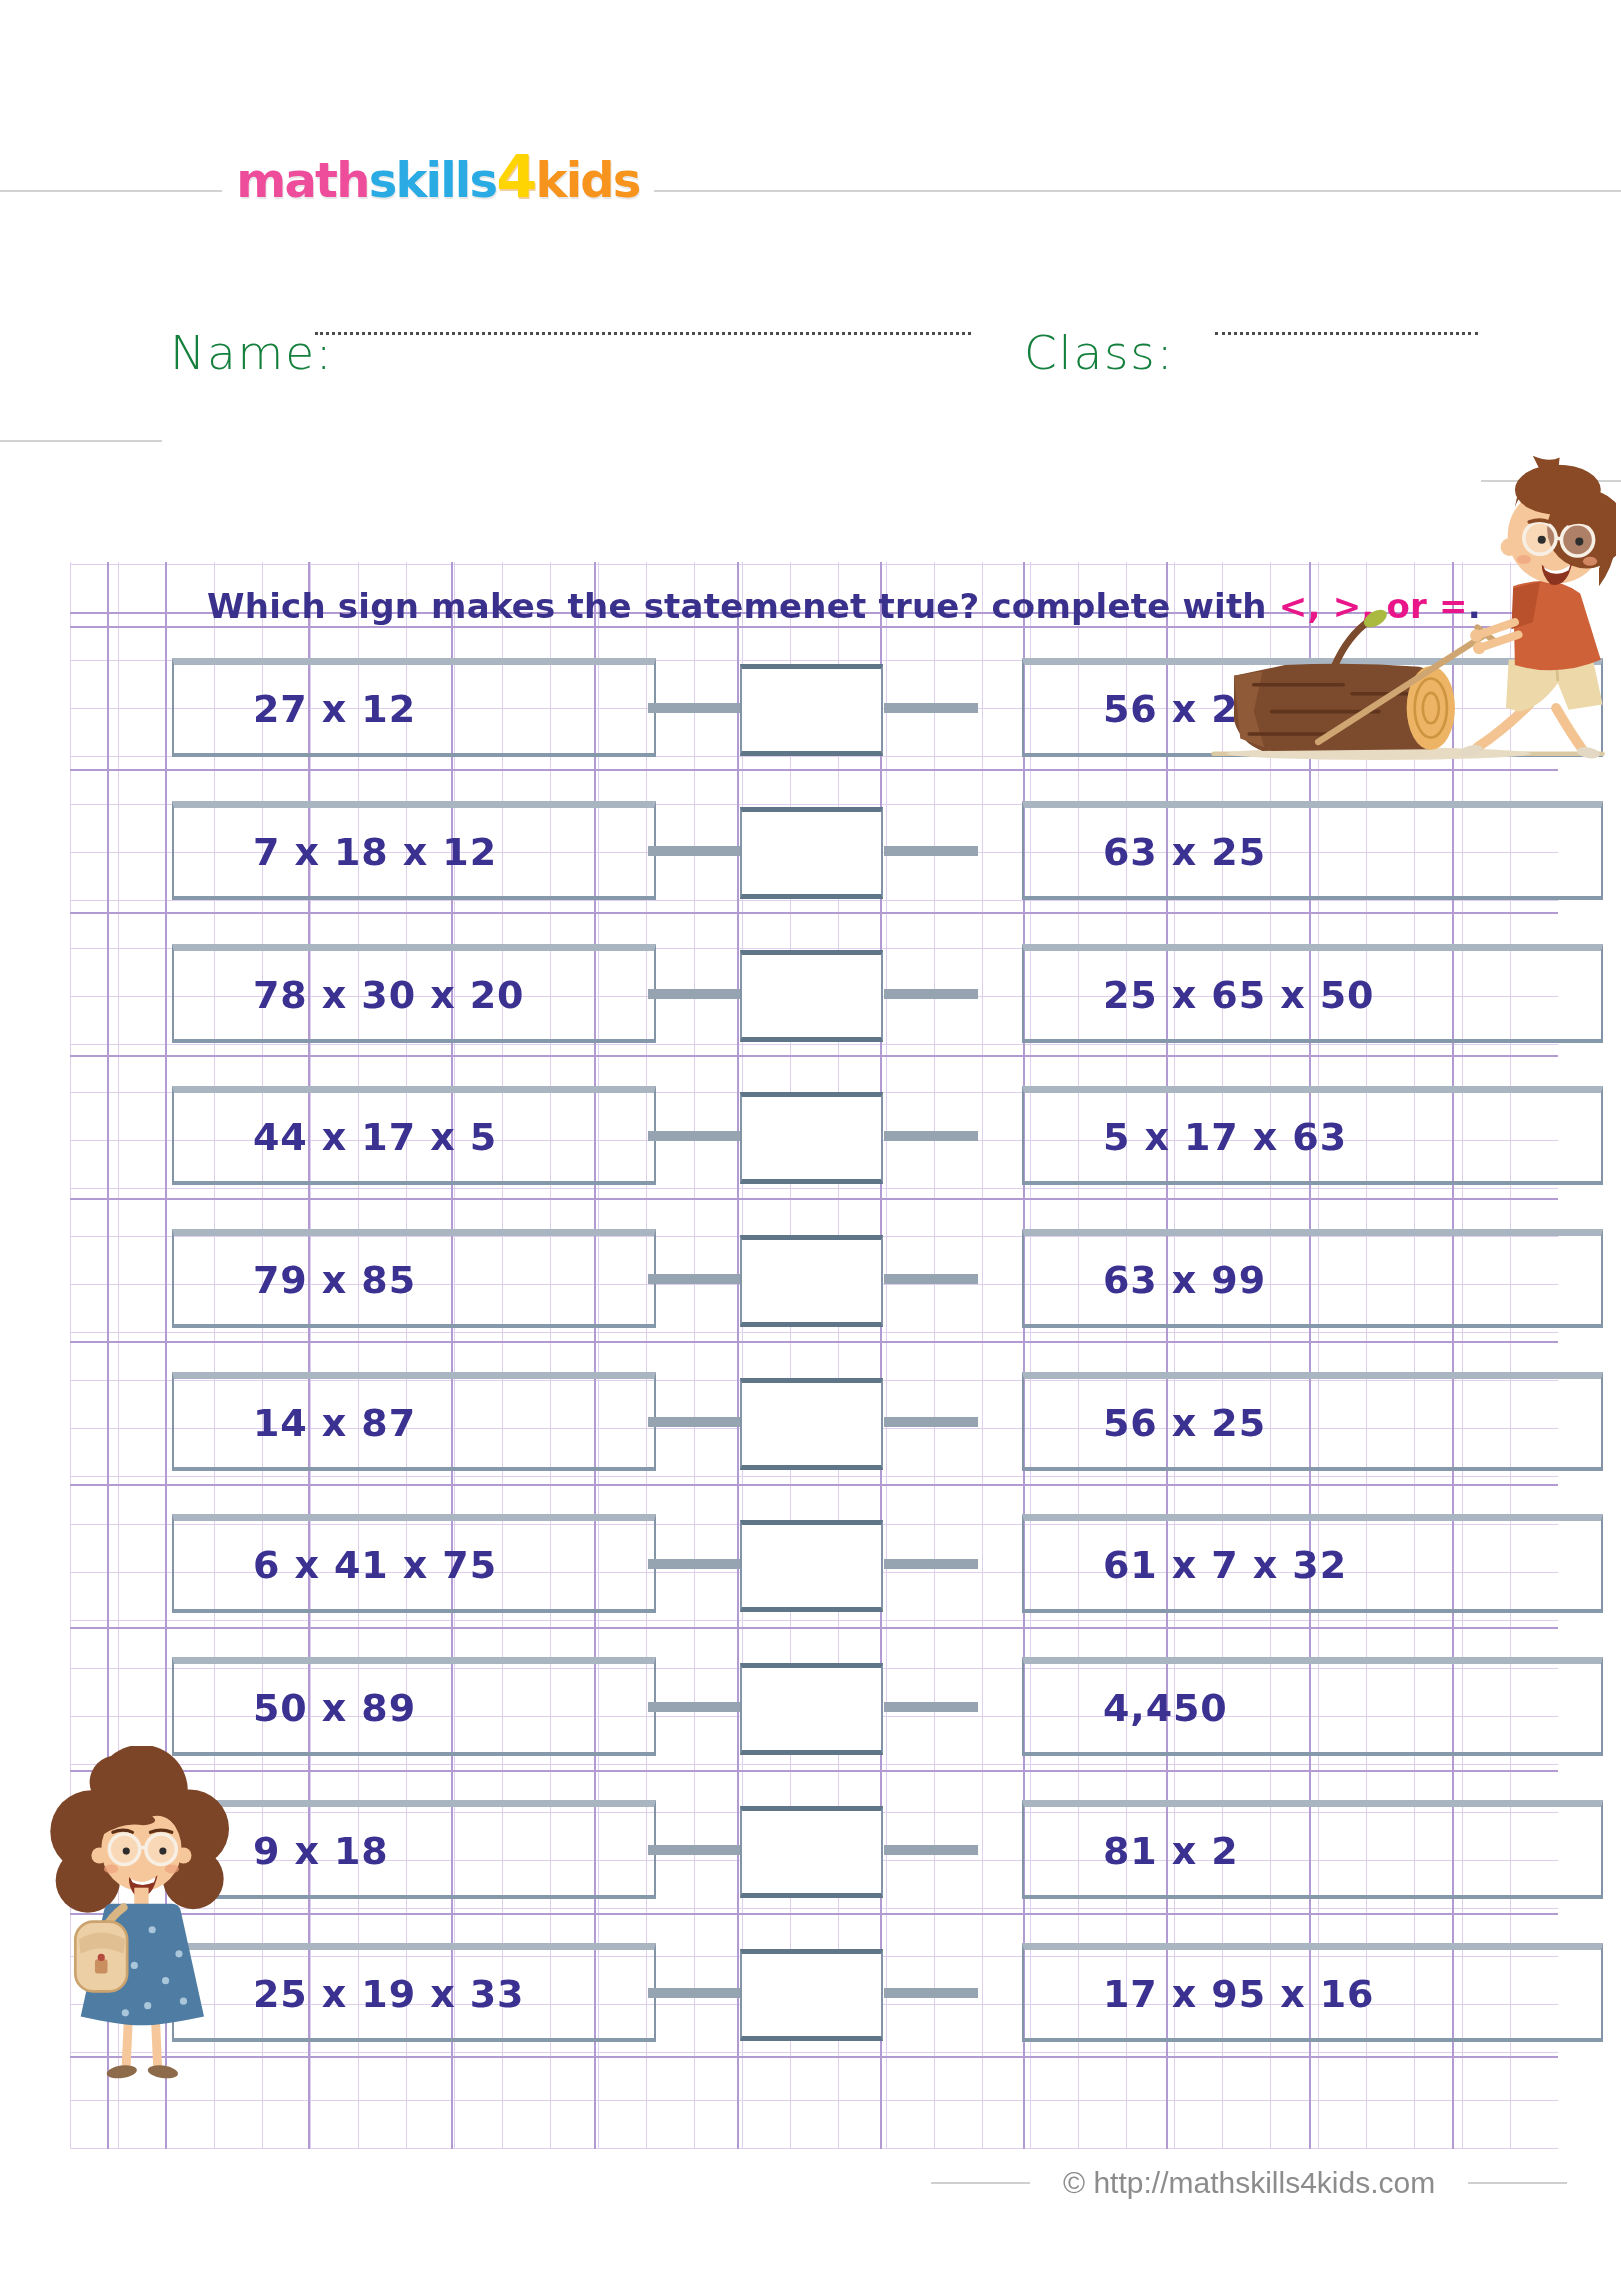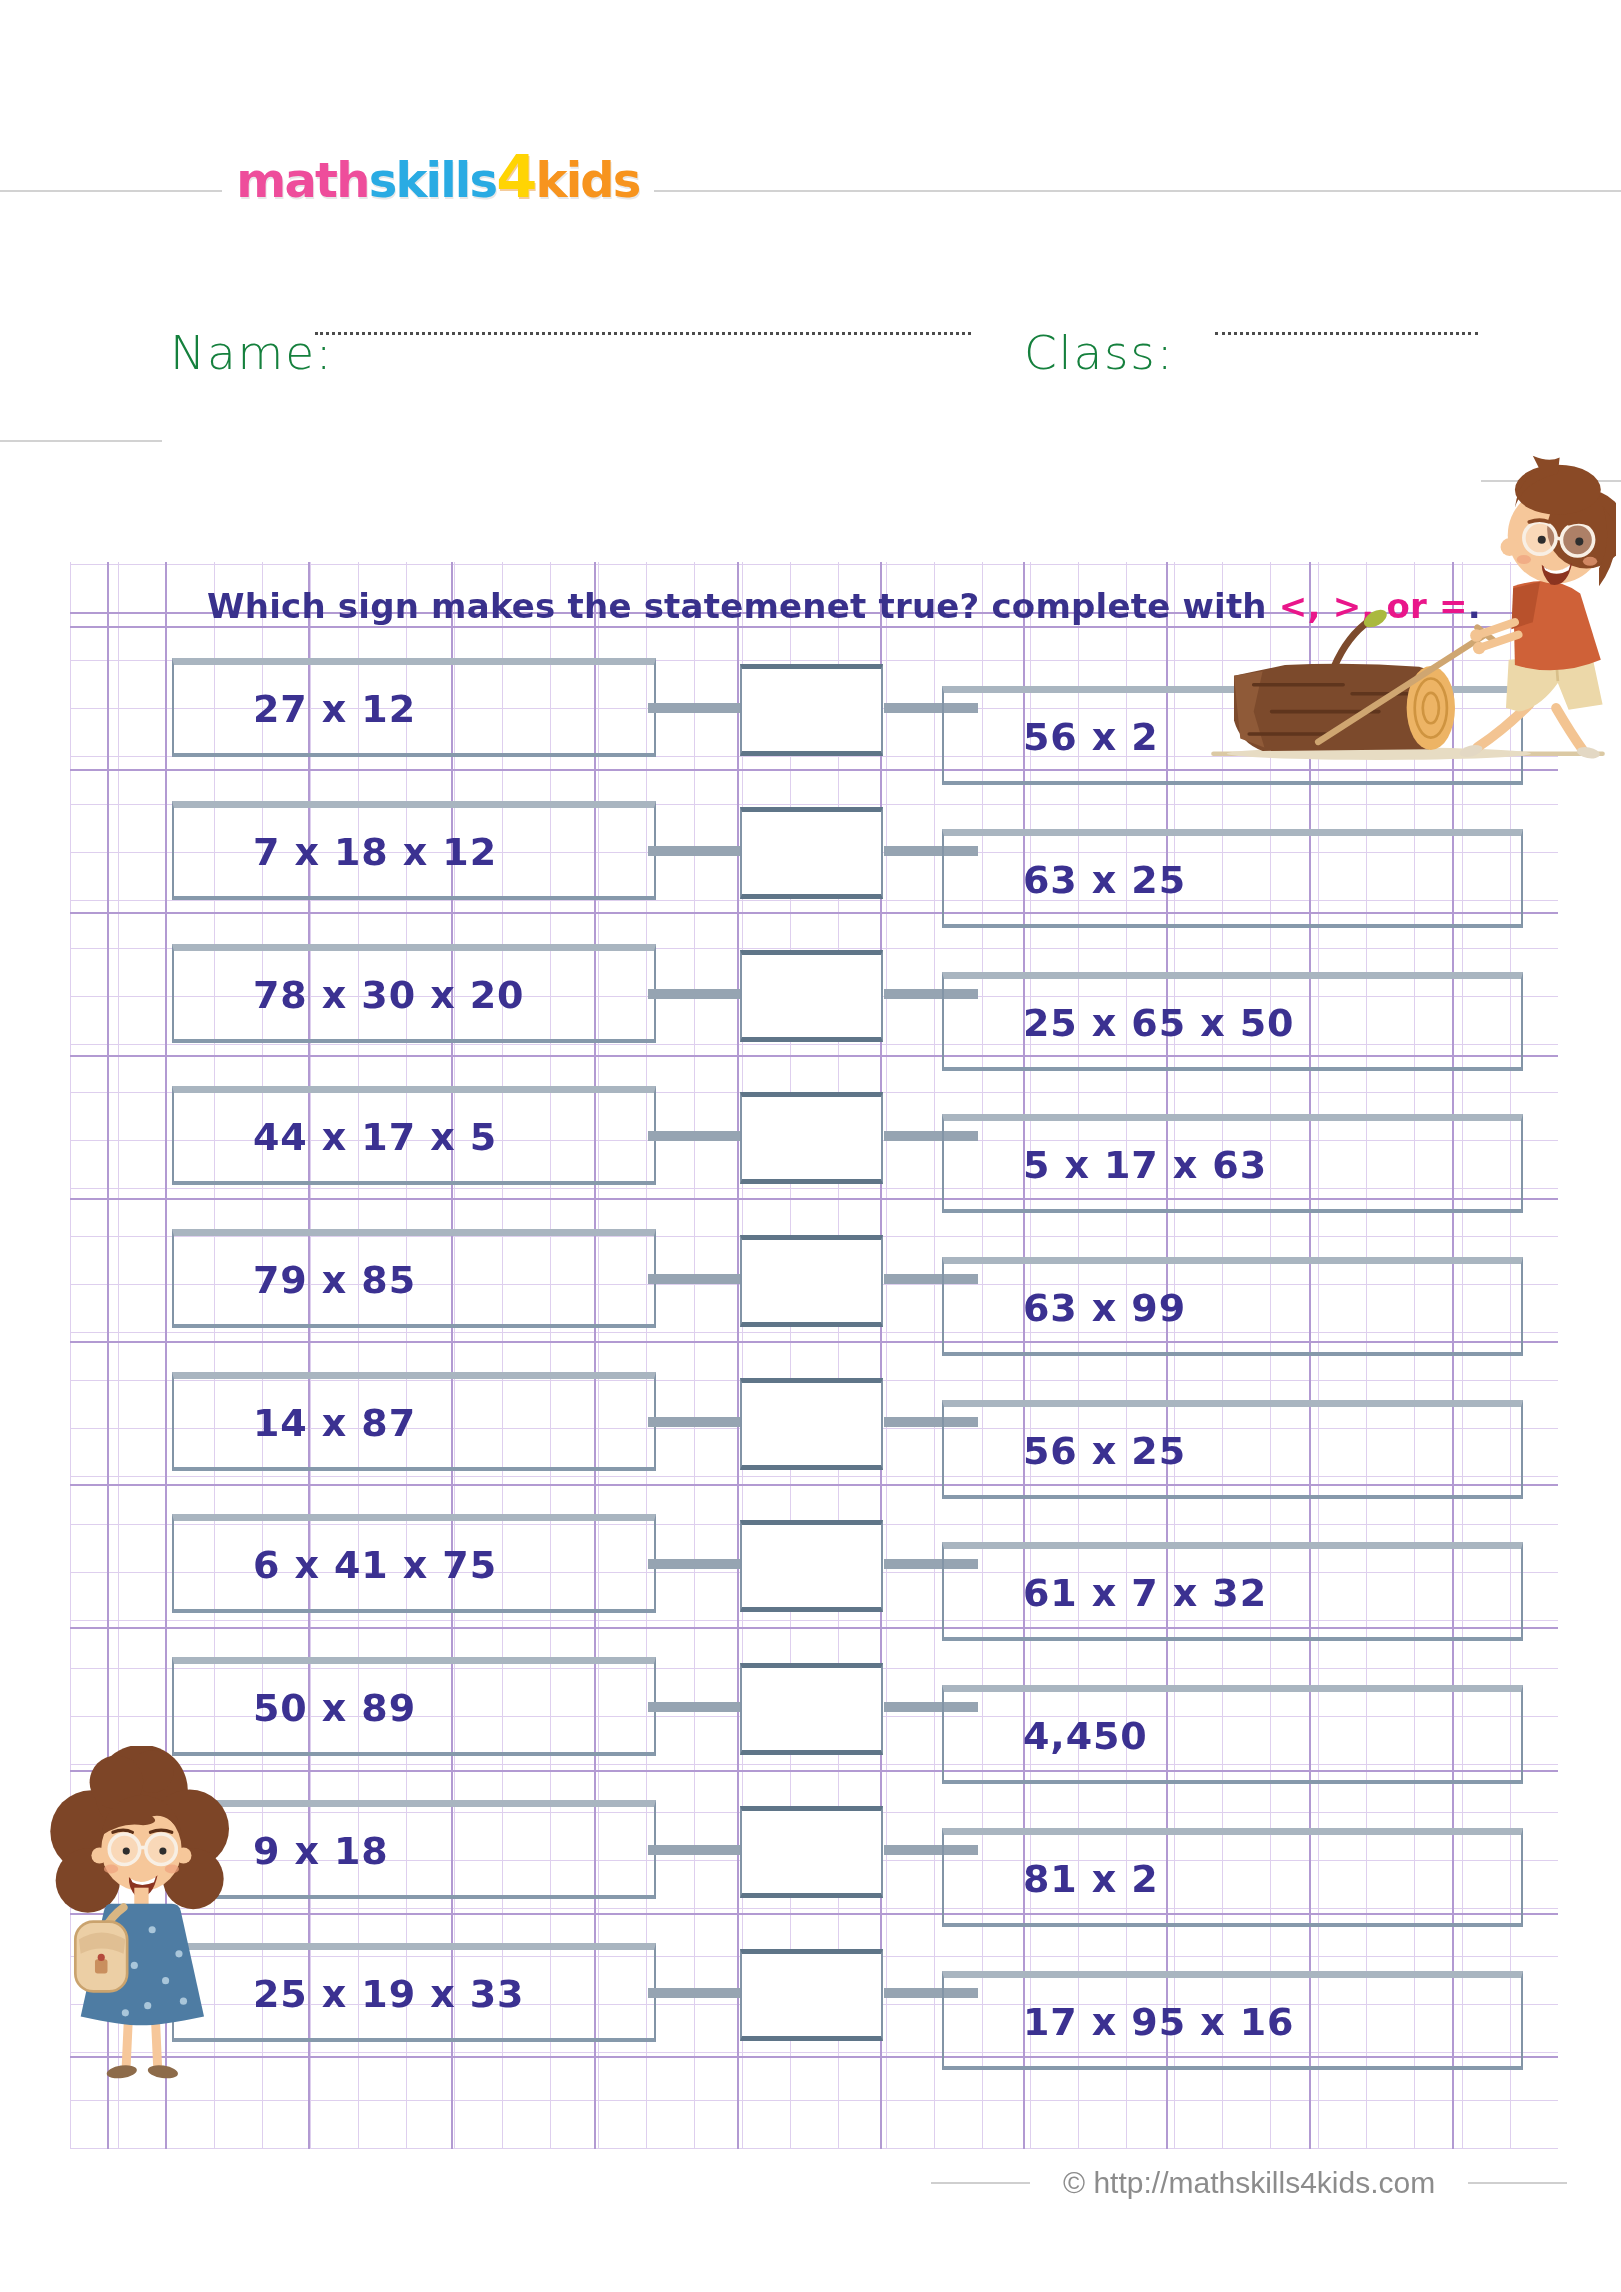--- a/index.html
+++ b/index.html
@@ -50,21 +50,21 @@
   .instruction{position:absolute;left:70px;top:586px;width:1488px;text-align:center;z-index:2;
                font-size:34px;font-weight:bold;color:#39318c;letter-spacing:0.2px;margin-left:30px;}
   .instruction .signs{color:#e9168a;}
 
   
   .row{position:absolute;left:0;width:1621px;height:100px;z-index:2;}
   .expr-box{position:absolute;top:0;height:99px;box-sizing:border-box;background:transparent;
             border:2.7px solid #8294a6;border-top:7.2px solid #a9b5c0;border-bottom:4.5px solid #8699ab;
             display:flex;align-items:center;}
   .expr-left{left:172px;width:484px;}
-  .expr-right{left:942px;width:581px;margin-top:28px;}
+  .expr-right{left:1022px;width:581px;}
   .expr-box span{padding-left:79px;font-size:38px;font-weight:bold;color:#3b3191;letter-spacing:0.9px;}
   .connector{position:absolute;top:45px;height:9.9px;background:#96a4b2;}
   .conn-left{left:648px;width:93px;}
   .conn-right{left:884px;width:94px;}
   .answer-box{position:absolute;left:740px;top:6.3px;width:143px;height:92px;box-sizing:border-box;
               background:#ffffff;border:2.7px solid #8294a6;border-top:5.4px solid #5f7588;
               border-bottom:5.4px solid #5f7588;}
 
   
   .boy{position:absolute;left:1200px;top:443px;width:416px;height:318px;z-index:4;}

